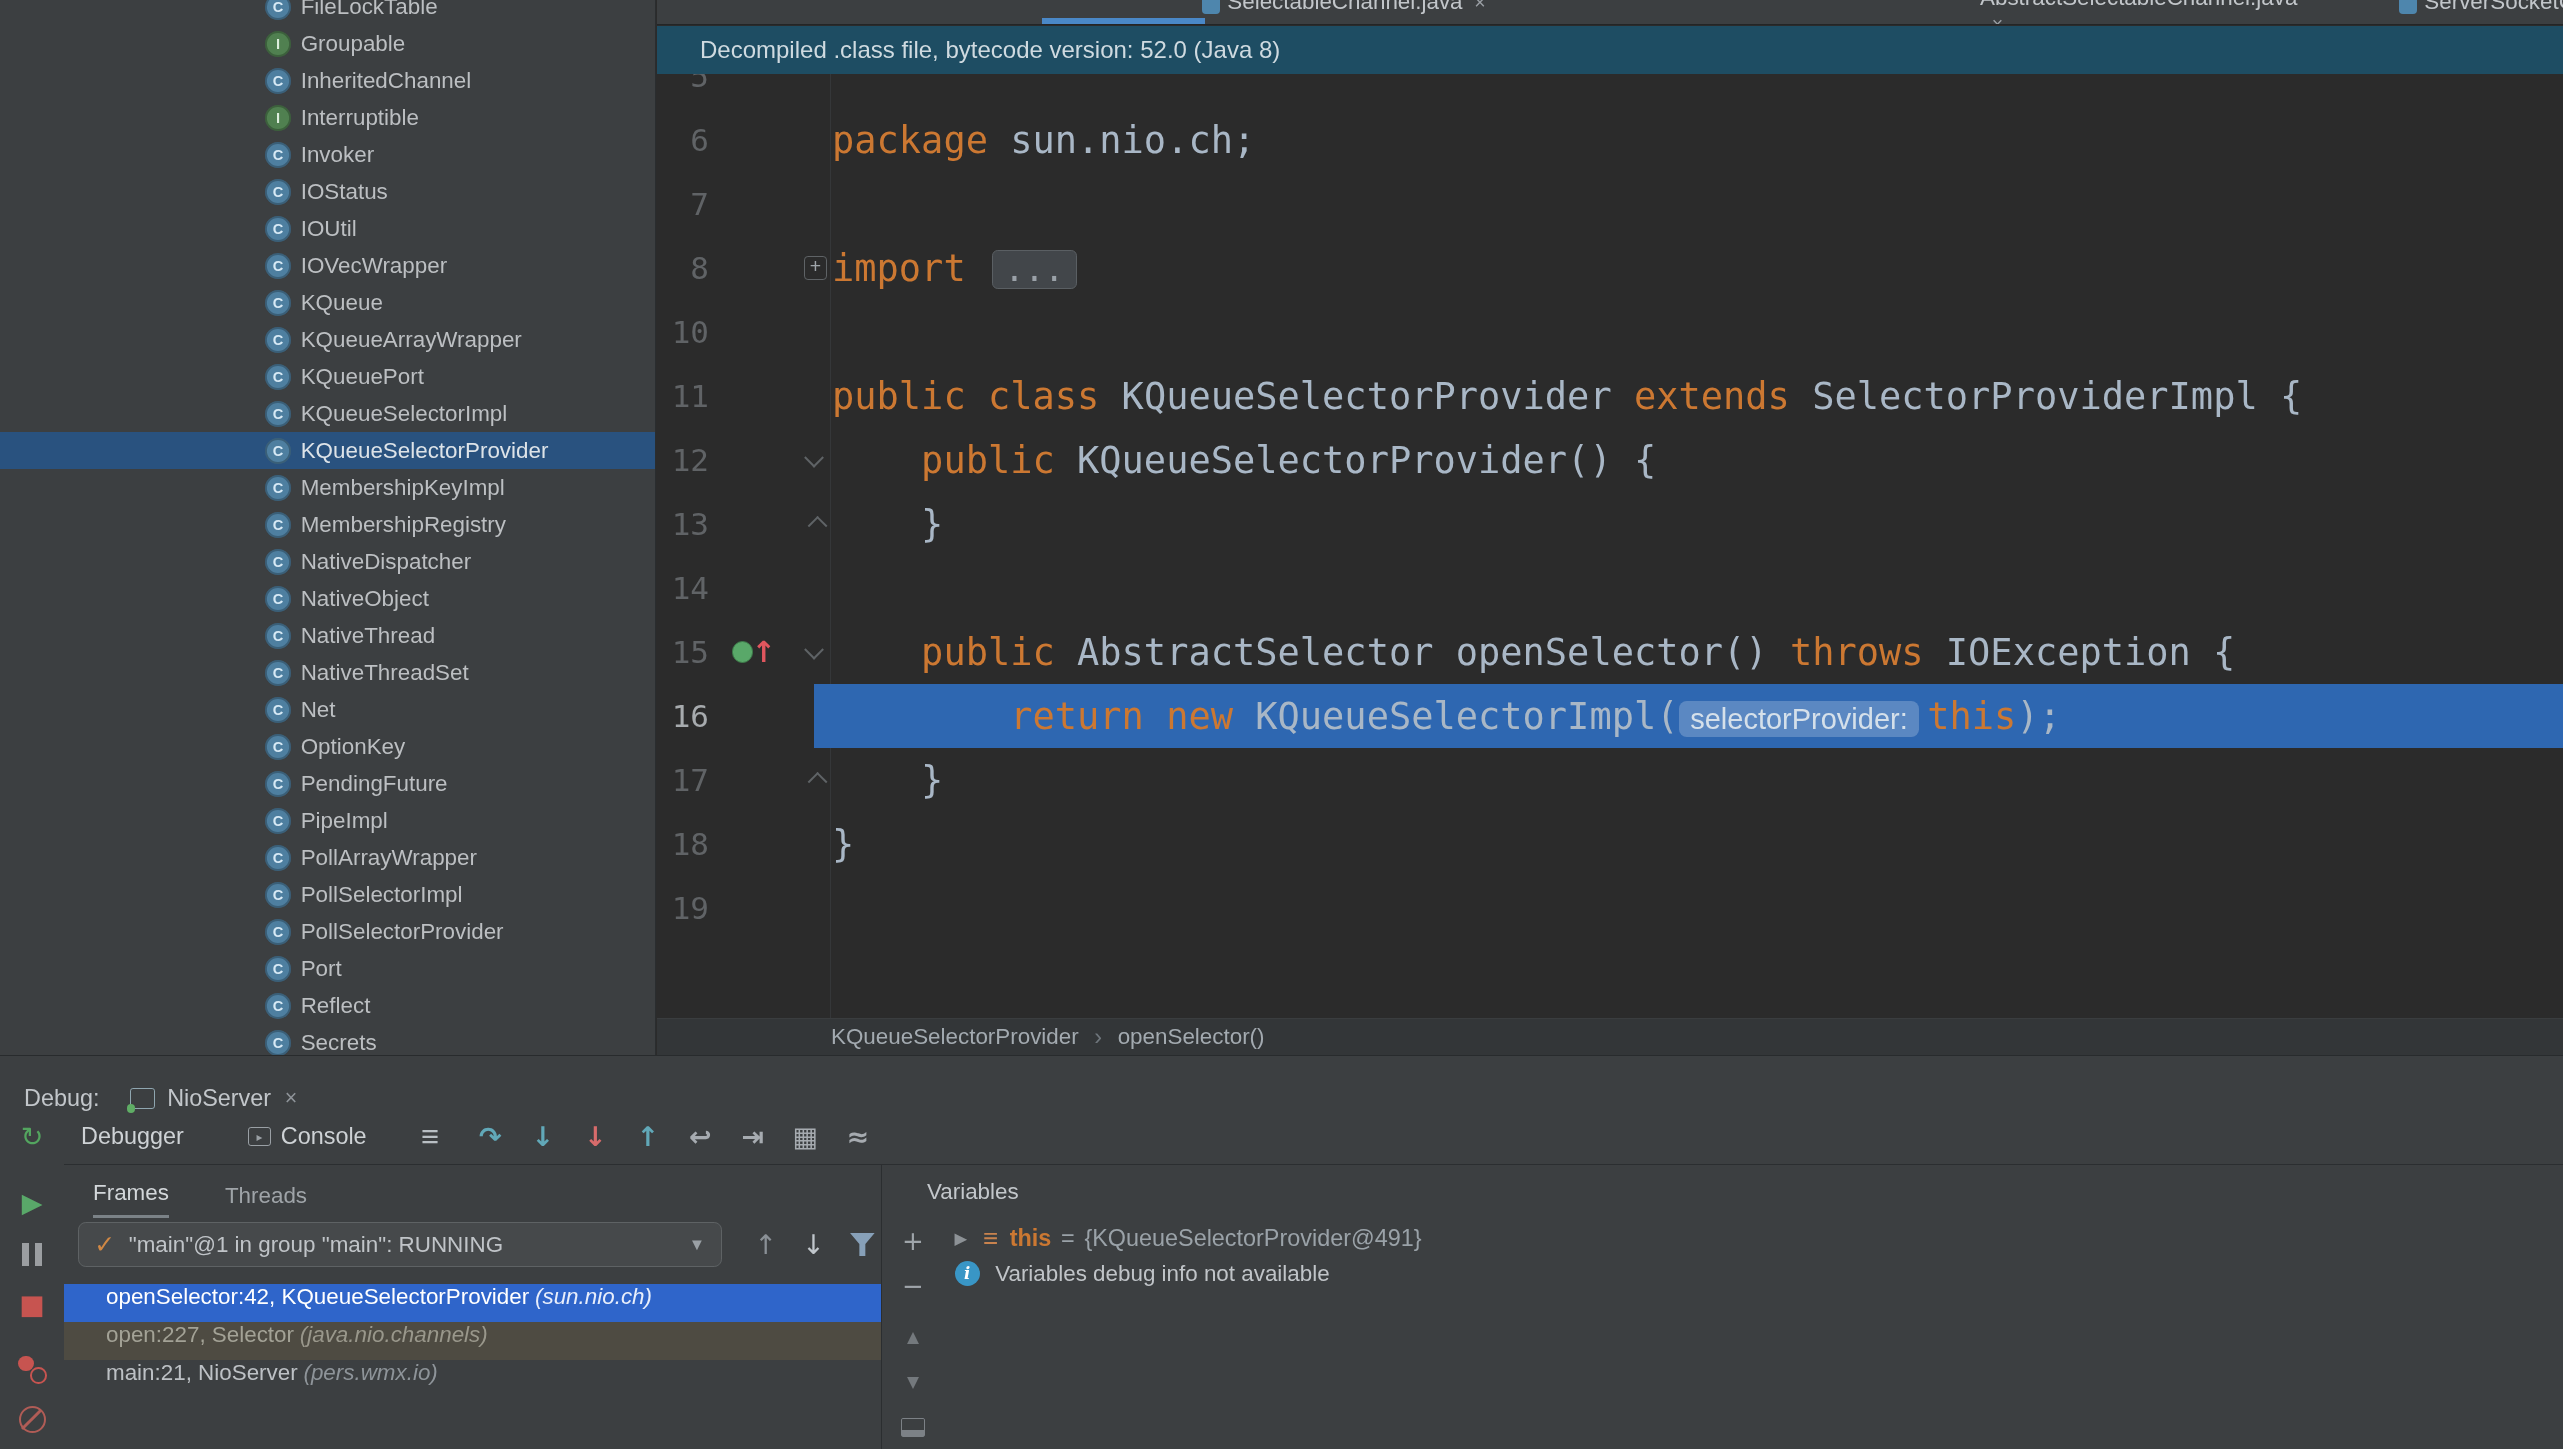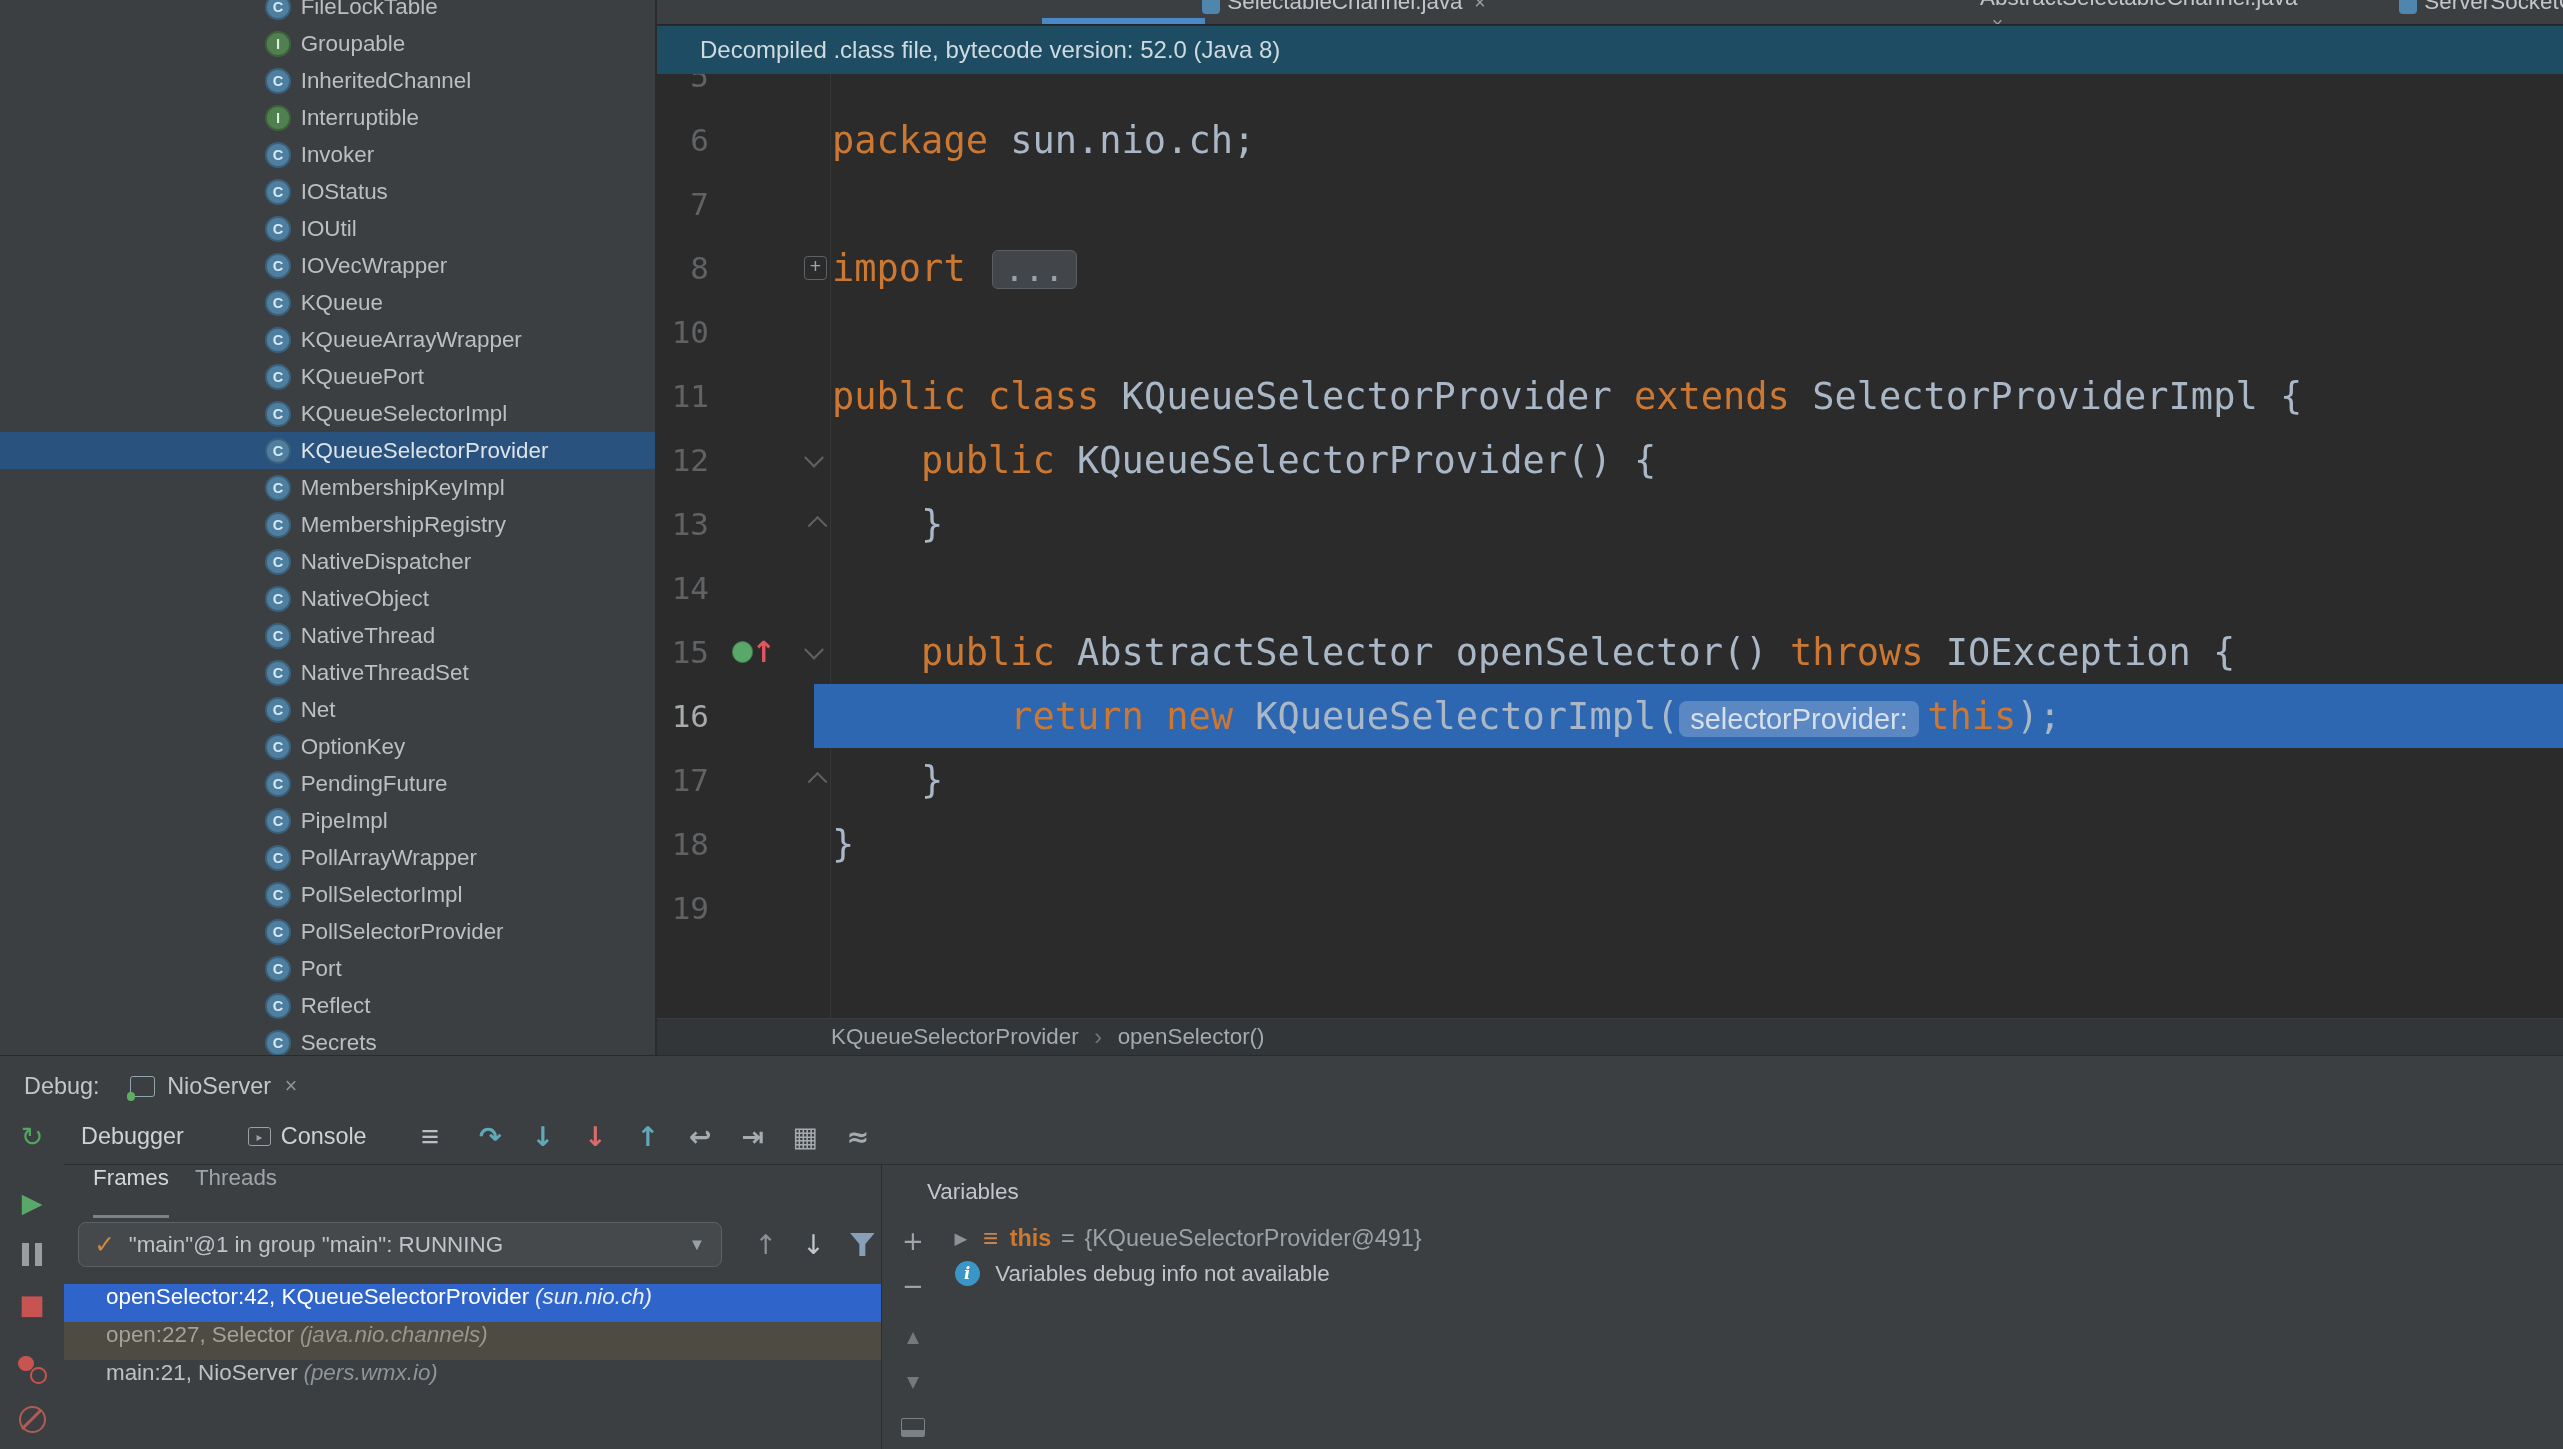--- a/index.html
+++ b/index.html
@@ -43,21 +43,21 @@
 .g-arrow{color:#e0565e;font-size:29px;font-weight:bold;margin-left:-1.9px;font-family:"DejaVu Sans",sans-serif}
 .fold-plus{width:23.4px;height:23.4px;border:1.9px solid #5f6366;border-radius:3.9px;color:#9fa5aa;font-size:19.5px;line-height:18.5px;text-align:center;font-family:"Liberation Sans",sans-serif}
 .chev{width:13.6px;height:13.6px;border-left:2.9px solid #5f6366;border-bottom:2.9px solid #5f6366}
 .chev.down{transform:rotate(-45deg) translateY(-2.9px)}
 .chev.up{transform:rotate(135deg) translateY(-2.9px)}
 .breadcrumb{position:absolute;left:0;right:0;bottom:0;height:37px;background:#333638;display:flex;align-items:center;padding-left:174px;font-size:22.4px;color:#a3aab0;border-top:1px solid #3a3d3f}
 .bc-sep{color:#6f767c;margin:0 15.6px;font-size:23.4px}
 
 
 .debug-panel{position:absolute;left:0;top:1055px;right:0;bottom:0;background:#3c3f41;border-top:1.9px solid #282b2d}
-.dbg-header{position:absolute;top:4px;left:0;right:0;height:53px;display:flex;align-items:center}
+.dbg-header{position:absolute;top:16px;left:0;right:0;height:53px;display:flex;align-items:center}
 .dbg-label{margin-left:24px;font-size:23.4px;color:#c2c6ca}
 .session-tab{display:flex;align-items:center;margin-left:31px}
 .console-window-icon{width:25px;height:21.4px;border:1.9px solid #8fa6b0;border-radius:2.9px;position:relative;margin-right:11.7px}
 .console-window-icon::after{content:"";position:absolute;left:-4.9px;bottom:-4.9px;width:8.8px;height:8.8px;border-radius:50%;background:#5fad65}
 .session-label{font-size:23.4px;color:#c2c6ca}
 .session-close{margin-left:13.6px;color:#8f9499;font-size:21.4px}
 .dbg-toolbar{position:absolute;top:53px;left:64px;right:0;height:56px;display:flex;align-items:center;border-bottom:1px solid #2b2e30}
 .view-tab{display:flex;align-items:center;font-size:23.4px;color:#ced2d5}
 .view-tab.t0{margin-left:17px}
 .view-tab.t1{margin-left:64px}
@@ -71,21 +71,21 @@
 .icon-viewbp{position:relative;width:31px;height:31px}
 .icon-viewbp::before{content:"";position:absolute;left:1.9px;top:1.9px;width:15.6px;height:15.6px;border-radius:50%;background:#c75450}
 .icon-viewbp::after{content:"";position:absolute;right:1px;bottom:1px;width:12.7px;height:12.7px;border-radius:50%;border:2.9px solid #c75450}
 .icon-mute{position:relative;width:27px;height:27px;border-radius:50%;border:2.9px solid #b05c56}
 .icon-mute::after{content:"";position:absolute;left:-2.9px;top:9.7px;width:27px;height:2.9px;background:#b05c56;transform:rotate(-45deg)}
 .icon-funnel{width:25px;height:23.4px;background:#87a0b8;clip-path:polygon(0 0,100% 0,62% 48%,62% 100%,38% 100%,38% 48%)}
 .icon-layout{width:23.4px;height:19.5px;border:1.9px solid #7c8186;border-radius:1.9px;position:relative}
 .icon-layout::after{content:"";position:absolute;left:0;bottom:0;right:0;height:5.8px;background:#7c8186}
 
 .frames-panel{position:absolute;left:64px;top:109px;width:818px;bottom:0;border-right:1.9px solid #2b2e30}
-.frames-tabs{height:53px;display:flex;padding-left:29px;gap:26px}
+.frames-tabs{height:53px;display:flex;align-items:flex-end;padding-left:29px;gap:56px}
 .ftab{font-size:22.4px;color:#9fa4a8;padding-bottom:8.8px}
 .ftab.selected{color:#d3d7da;border-bottom:3.9px solid #7b8287}
 .thread-row{position:absolute;top:56px;left:13.6px;right:0;height:47px;display:flex;align-items:center}
 .thread-dd{width:644px;height:45px;background:#46494b;border:1px solid #5e6264;border-radius:7.8px;display:flex;align-items:center;padding:0 15.6px}
 .dd-check{color:#d08845;font-size:25px;font-weight:bold;margin-right:13.6px}
 .dd-text{font-size:22.4px;color:#c0c4c8;white-space:nowrap;overflow:hidden;flex:1}
 .dd-arrow{color:#9aa0a5;font-size:16.5px;margin-left:7.8px}
 .fnav{display:flex;align-items:center;margin-left:33px;gap:25px}
 .nav-glyph{font-size:27px;font-family:"DejaVu Sans",sans-serif}
 .frame-rows{position:absolute;top:119px;left:0;right:0}

